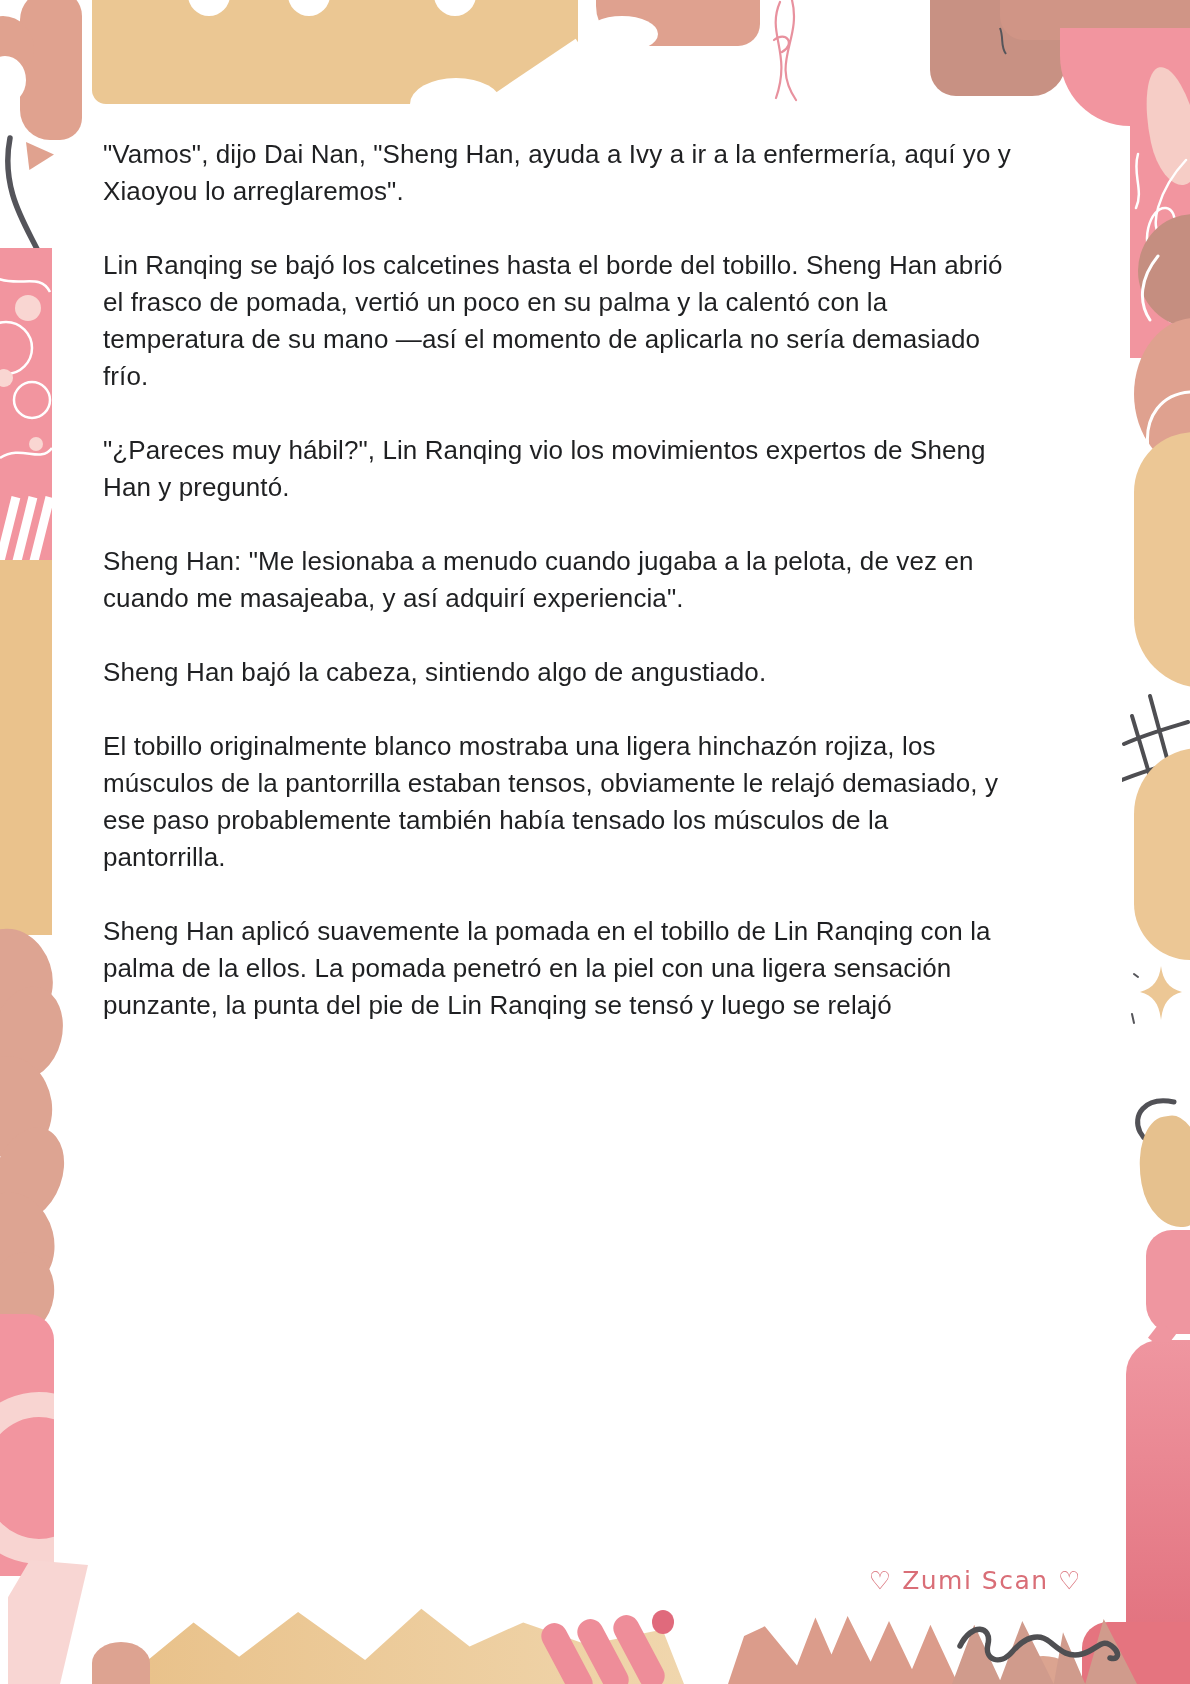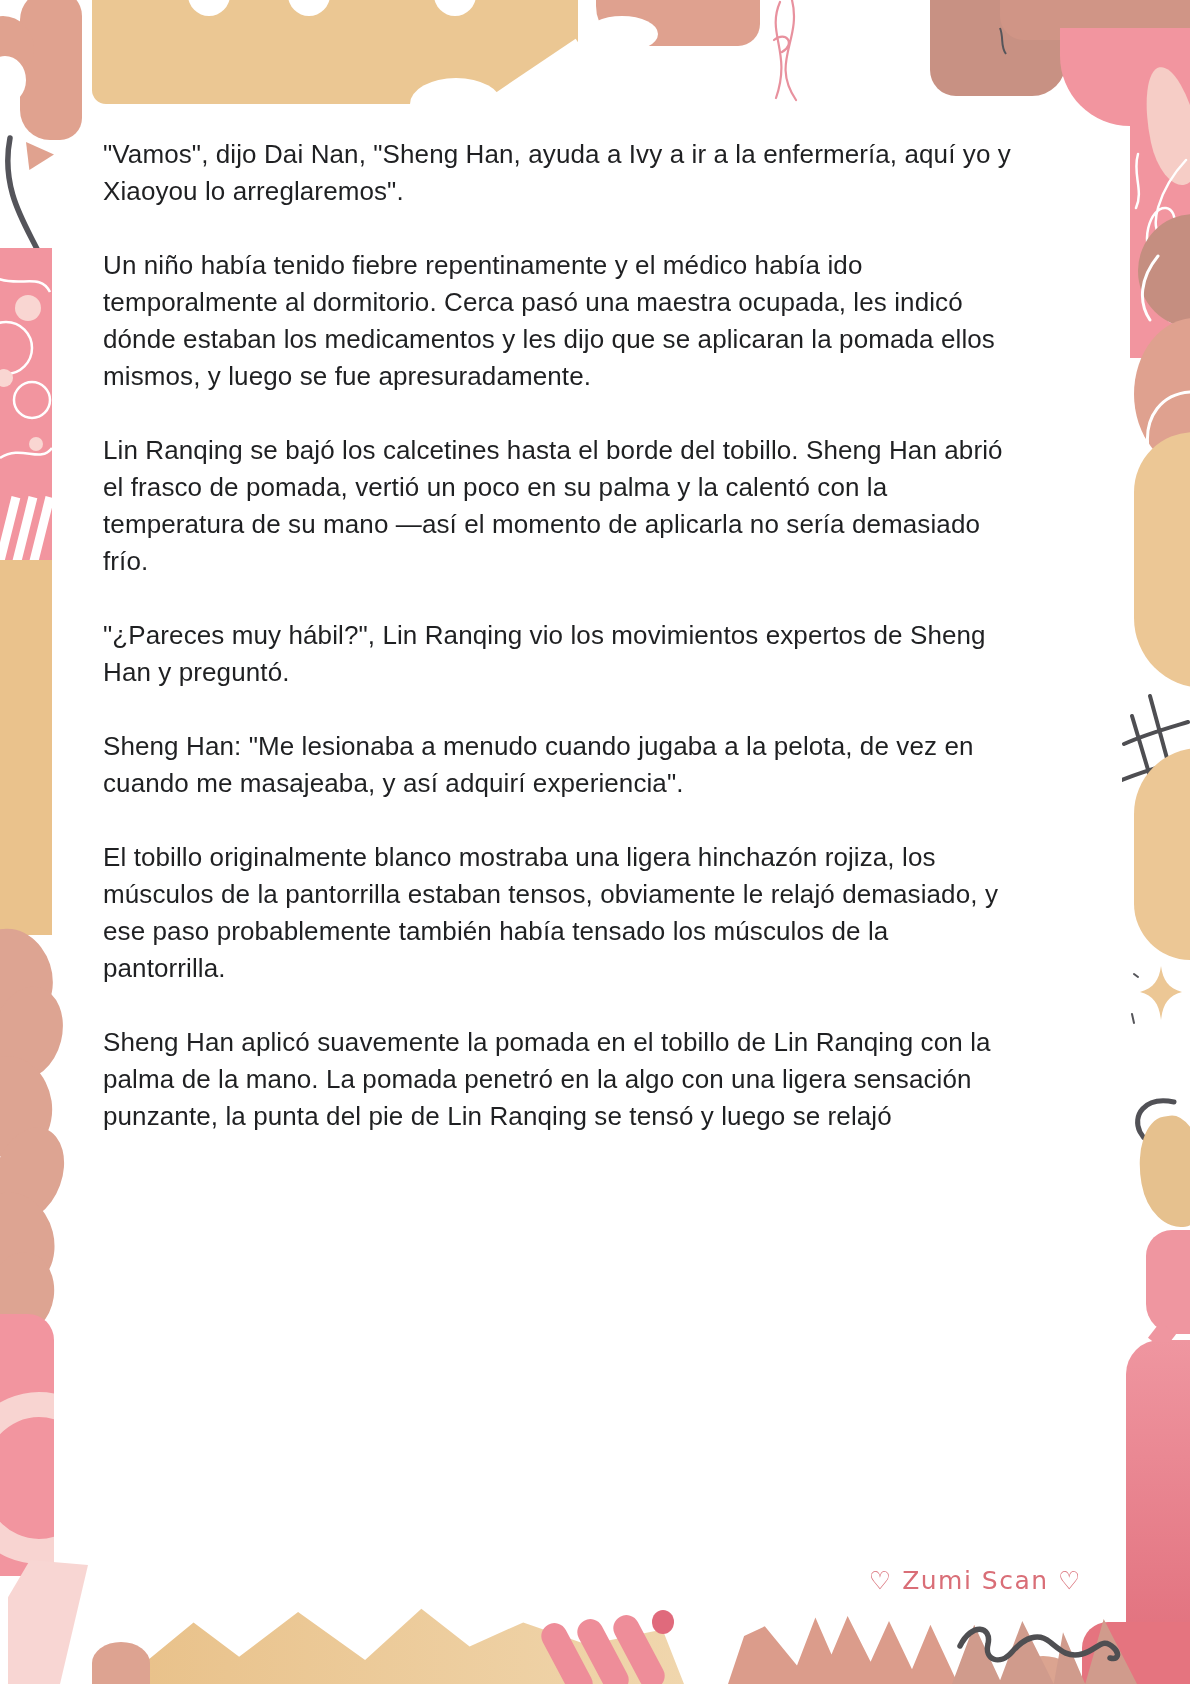--- a/index.html
+++ b/index.html
@@ -198,21 +198,21 @@
 </div>
 <div class="abs b-zig1"></div>
 <div class="abs b-zig2"></div>
 <svg class="abs" style="left:950px;top:1598px;" width="196" height="86" viewBox="0 0 196 86">
   <path d="M10,48 C22,24 42,28 38,46 C34,62 50,68 62,54 C74,40 88,34 100,44 C110,52 118,60 132,56 C148,52 152,38 164,50 C170,56 168,62 160,60" fill="none" stroke="#4f4f52" stroke-width="5.5" stroke-linecap="round"></path>
 </svg>
 <div class="abs b-smallsalmon"></div>
 
 <main class="content">
   <p>"Vamos", dijo Dai Nan, "Sheng Han, ayuda a Ivy a ir a la enfermería, aquí yo y Xiaoyou lo arreglaremos".</p>
-  <p>Un niño había tenido fiebre repentinamente y el médico había ido temporalmente al dormitorio. Cerca pasó una maestra ocupada, les indicó dónde estaban los medicamentos y les dijo que se aplicaran la pomada ellos mismos, y luego se fue apresuradamente.</p>
   <p>Lin Ranqing se bajó los calcetines hasta el borde del tobillo. Sheng Han abrió el frasco de pomada, vertió un poco en su palma y la calentó con la temperatura de su mano —así el momento de aplicarla no sería demasiado frío.</p>
   <p>"¿Pareces muy hábil?", Lin Ranqing vio los movimientos expertos de Sheng Han y preguntó.</p>
   <p>Sheng Han: "Me lesionaba a menudo cuando jugaba a la pelota, de vez en cuando me masajeaba, y así adquirí experiencia".</p>
+  <p>Sheng Han bajó la cabeza, sintiendo algo de angustiado.</p>
   <p>El tobillo originalmente blanco mostraba una ligera hinchazón rojiza, los músculos de la pantorrilla estaban tensos, obviamente le relajó demasiado, y ese paso probablemente también había tensado los músculos de la pantorrilla.</p>
-  <p>Sheng Han aplicó suavemente la pomada en el tobillo de Lin Ranqing con la palma de la mano. La pomada penetró en la algo con una ligera sensación punzante, la punta del pie de Lin Ranqing se tensó y luego se relajó</p>
+  <p>Sheng Han aplicó suavemente la pomada en el tobillo de Lin Ranqing con la palma de la ellos. La pomada penetró en la piel con una ligera sensación punzante, la punta del pie de Lin Ranqing se tensó y luego se relajó</p>
 </main>
 
 <div class="credit">♡ Zumi Scan ♡</div>
 
 </body></html>

